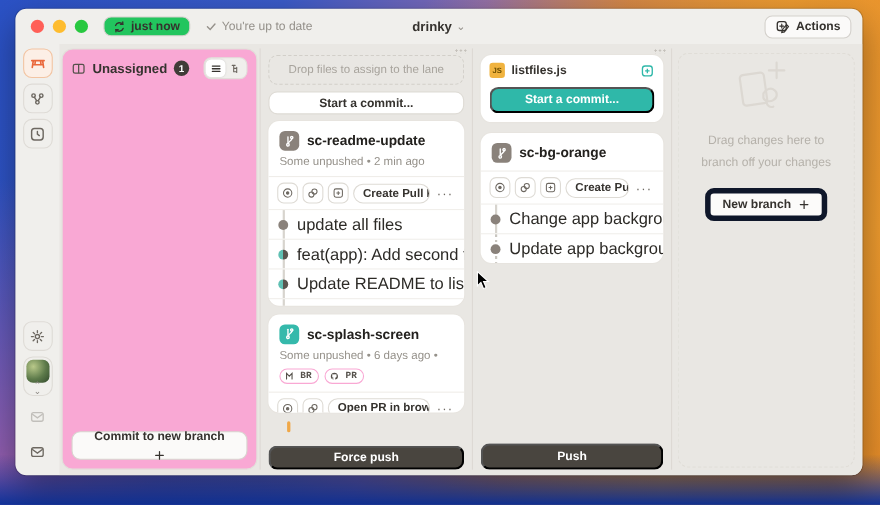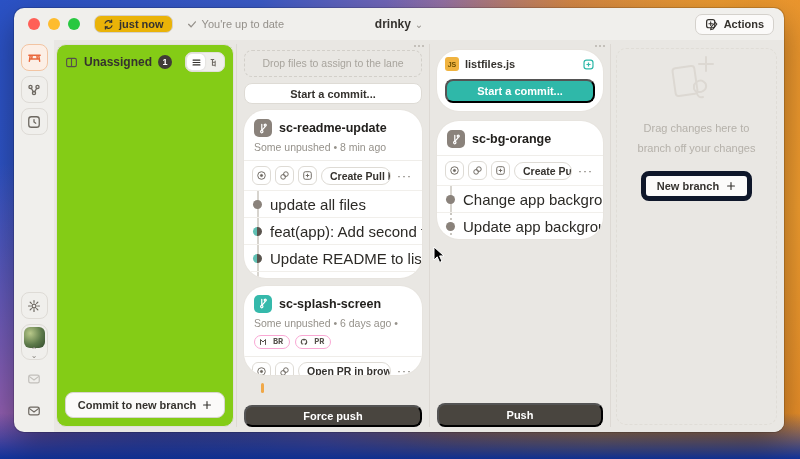--- a/index.html
+++ b/index.html
@@ -14,21 +14,21 @@
   }
   .window{ position:absolute; left:14px; top:8px; width:770px; height:424px;
     background:#f0efec; border-radius:10px; box-shadow:0 12px 34px rgba(0,0,0,.38), 0 0 0 1px rgba(0,0,0,.15);
     display:flex; flex-direction:column; overflow:hidden; }
   
   .titlebar{ height:32px; flex:0 0 32px; display:flex; align-items:center; padding:0 10px; position:relative; }
   .lights{ display:flex; gap:8px; margin-left:4px; }
   .light{ width:12px; height:12px; border-radius:50%; }
   .light.r{ background:#ff5f57; } .light.y{ background:#febc2e; } .light.g{ background:#28c840; }
   .sync-btn{ margin-left:14px; display:flex; align-items:center; gap:5px; border:1px solid #d4d1cc;
-    background:#eab308; border-radius:7px; padding:2px 8px; font-size:11px; font-weight:bold; color:#35322e; cursor:pointer;}
+    background:#22c55e; border-radius:7px; padding:2px 8px; font-size:11px; font-weight:bold; color:#35322e; cursor:pointer;}
   .uptodate{ margin-left:14px; display:flex; align-items:center; gap:5px; font-size:11px; color:#94908a; }
   .win-title{ position:absolute; left:50%; transform:translateX(-50%); display:flex; align-items:center; gap:4px;
     font-size:12px; font-weight:bold; color:#35322e; }
   .win-title .chev{ color:#94908a; font-weight:normal; font-size:10px; }
   .actions-btn{ margin-left:auto; display:flex; align-items:center; gap:6px; border:1px solid #d4d1cc;
     background:#fbfaf9; border-radius:7px; padding:3px 9px; font-size:11px; font-weight:bold; color:#35322e; cursor:pointer;}
   .icon svg{ display:block; }
   
   .main{ flex:1; display:flex; min-height:0; }
   .sidebar{ width:40px; flex:0 0 40px; display:flex; flex-direction:column; align-items:center; padding:4px 0 8px; gap:5px; }
@@ -39,50 +39,50 @@
   .avatar-wrap{ width:27px; border:1px solid #dedbd6; border-radius:9px; padding:2px 2px 1px;
     display:flex; flex-direction:column; align-items:center; cursor:pointer; }
   .avatar{ width:21px; height:21px; border-radius:6px;
     background: radial-gradient(circle at 30% 30%, #b9c98a, #5d7a4a 55%, #31492c 100%); }
   .av-chev{ color:#8a8680; line-height:5px; font-size:8px; text-align:center; }
   .side-dim{ opacity:.35; }
   
   .workspace{ flex:1; background:#e9e7e3; display:flex; padding:4px 5px 5px 2px; gap:0; min-width:0; position:relative; }
   .vsep{ width:1px; background:#ddd9d4; margin:0 2px; }
   
-  .lane-unassigned{ width:178px; flex:0 0 178px; background:#84cc16; border:1px solid #e2dfda; border-radius:10px;
+  .lane-unassigned{ width:178px; flex:0 0 178px; background:#f9a8d4; border:1px solid #e2dfda; border-radius:10px;
     display:flex; flex-direction:column; padding:7px 8px 8px; }
   .un-head{ display:flex; align-items:center; gap:6px; }
   .un-title{ font-size:12px; font-weight:bold; color:#35322e; }
   .count-badge{ width:14px; height:14px; border-radius:50%; background:#403c37; color:#fff; font-size:9px;
     display:flex; align-items:center; justify-content:center; font-weight:bold; }
   .toggles{ margin-left:auto; display:flex; border:1px solid #e2dfda; border-radius:7px; background:#f0efec; padding:1px; }
   .toggle{ width:18px; height:16px; border-radius:5px; display:flex; align-items:center; justify-content:center;
     color:#6d6861; cursor:pointer; }
   .toggle.active{ background:#fff; box-shadow:0 0 2px rgba(0,0,0,.15); }
   .file-row{ display:flex; align-items:center; gap:6px; margin-top:12px; font-size:11px; color:#35322e; cursor:pointer; }
   .js-badge{ width:14px; height:14px; border-radius:3px; background:#f0b33f; color:#6b4e00;
     font-size:7px; font-weight:bold; display:flex; align-items:center; justify-content:center; }
   .mod-icon{ margin-left:auto; width:11px; height:11px; border:1.4px dashed #e9a23b; border-radius:50%; position:relative;}
   .mod-icon::after{ content:""; position:absolute; inset:2.5px; border-radius:50%; background:#e9a23b; opacity:.0;}
   .commit-new{ margin-top:auto; height:26px; border:1px solid #d8d5cf; border-radius:8px; background:#fbfaf9;
-    display:flex; align-items:center; justify-content:center; gap:6px; font-size:11px; font-weight:bold; color:#35322e; cursor:pointer;}
+    display:flex; align-items:center; justify-content:center; gap:6px; font-size:11px; font-weight:bold; color:#35322e; cursor:pointer;flex-direction:column;}
   
   .lane{ display:flex; flex-direction:column; gap:6px; padding:0 5px; position:relative; min-height:0; }
   .laneA{ width:188px; flex:0 0 188px;justify-content:flex-end; }
   .laneB{ width:176px; flex:0 0 176px; }
   .handle{ position:absolute; top:0; right:2px; width:12px; height:5px;
     background-image:radial-gradient(#c4c0ba 1px, transparent 1.1px); background-size:4px 4px; }
   .dropzone{ margin-top:6px; height:30px; border:1.5px dashed #d2cfc9; border-radius:8px;
     display:flex; align-items:center; justify-content:center; font-size:10.5px; color:#a8a49d; }
   .btn-light{ height:24px; border:1px solid #dedbd5; border-radius:8px; background:#fff;
     display:flex; align-items:center; justify-content:center; font-size:11px; font-weight:bold; color:#35322e; cursor:pointer;}
   .btn-teal{ height:24px; border-radius:8px; background:#2fb8a9; color:#fff;
     display:flex; align-items:center; justify-content:center; font-size:11px; font-weight:bold; cursor:pointer; }
-  .card{ background:#fff; border-radius:22px; box-shadow:0 0 0 1px #e7e4df; overflow:hidden; }
+  .card{ background:#fff; border-radius:10px; box-shadow:0 0 0 1px #e7e4df; overflow:hidden; }
   .card-head{ padding:9px 10px 7px; }
   .branch-line1{ display:flex; align-items:center; gap:7px; }
   .branch-badge{ width:18px; height:18px; border-radius:5px; display:flex; align-items:center; justify-content:center; color:#fff; }
   .branch-badge.gray{ background:#8a827b; } .branch-badge.teal{ background:#35b9ab; }
   .branch-name{ font-size:12.5px; font-weight:bold; color:#23211e; }
   .branch-meta{ margin-top:4px; font-size:10.5px; color:#95918a; }
   .pill-row{ display:flex; gap:5px; margin-top:6px; }
   .mini-pill{ display:flex; align-items:center; gap:6px; border:1px solid #f9a8d4; border-radius:9px;
     padding:1px 6px 1px 4px; font-size:8.5px; font-weight:bold; color:#55514b;font-family:Liberation Mono, monospace; }
   .toolbar{ display:flex; align-items:center; gap:4px; padding:5px 8px; border-top:1px solid #efede9; }
@@ -267,21 +267,21 @@
                 <span class="branch-badge gray">
                   <svg width="11" height="11" viewBox="0 0 16 16" fill="none" stroke="#fff" stroke-width="1.8" stroke-linecap="round">
                       <path d="M5.5 2v8"></path>
                       <circle cx="5.5" cy="12.5" r="1.7"></circle>
                       <path d="M10.5 4.5c0 3-4 3-4 5.5"></path>
                       <circle cx="10.5" cy="3" r="1.5"></circle>
                     </svg>
                   </span>
                 <span class="branch-name">sc-readme-update</span>
               </div>
-              <div class="branch-meta">Some unpushed • 8 min ago</div>
+              <div class="branch-meta">Some unpushed • 2 min ago</div>
             </div>
             <div class="toolbar">
               <span class="tool-btn">
                 <svg width="11" height="11" viewBox="0 0 16 16" fill="none" stroke="currentColor" stroke-width="1.4">
                     <circle cx="8" cy="8" r="5.5"></circle>
                     <circle cx="8" cy="8" r="1.6" fill="currentColor"></circle>
                   </svg>
                 </span>
               <span class="tool-btn">
                 <svg width="11" height="11" viewBox="0 0 16 16" fill="none" stroke="currentColor" stroke-width="1.4">

